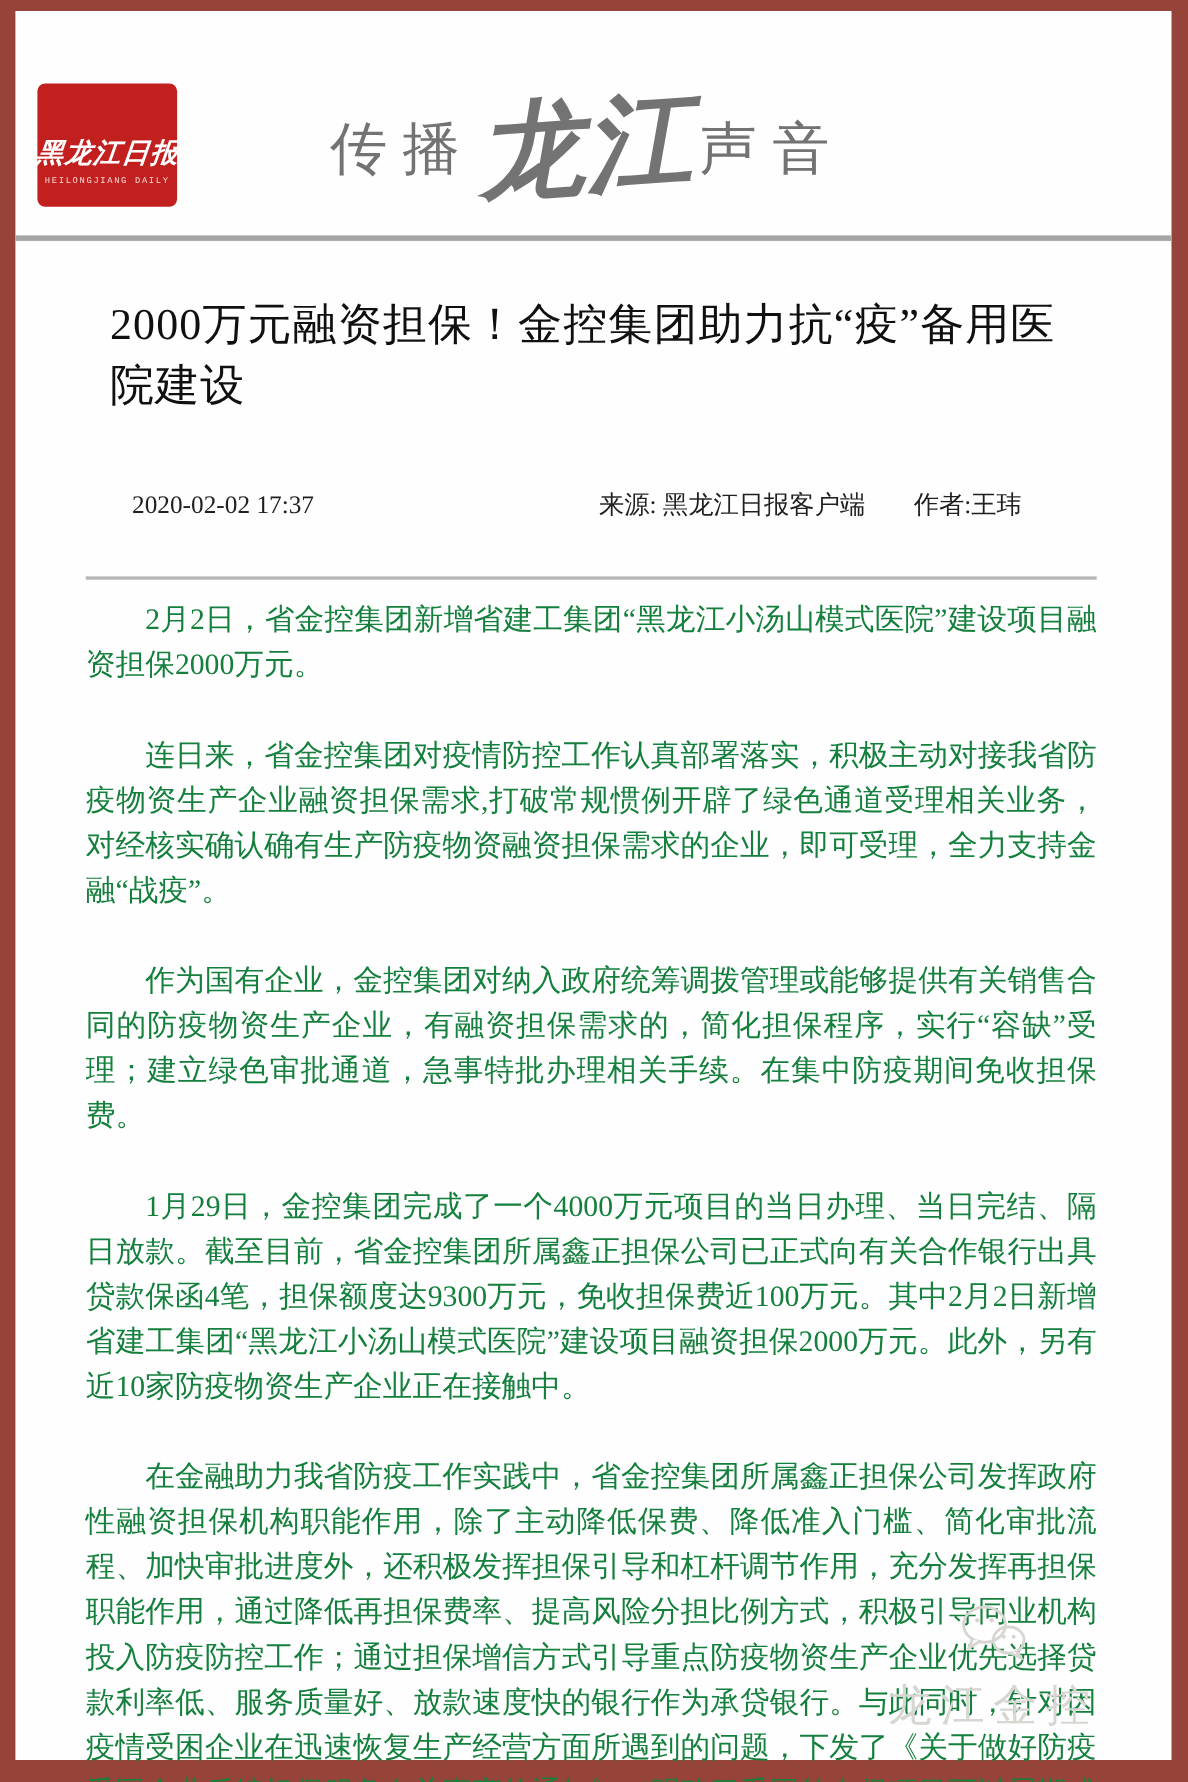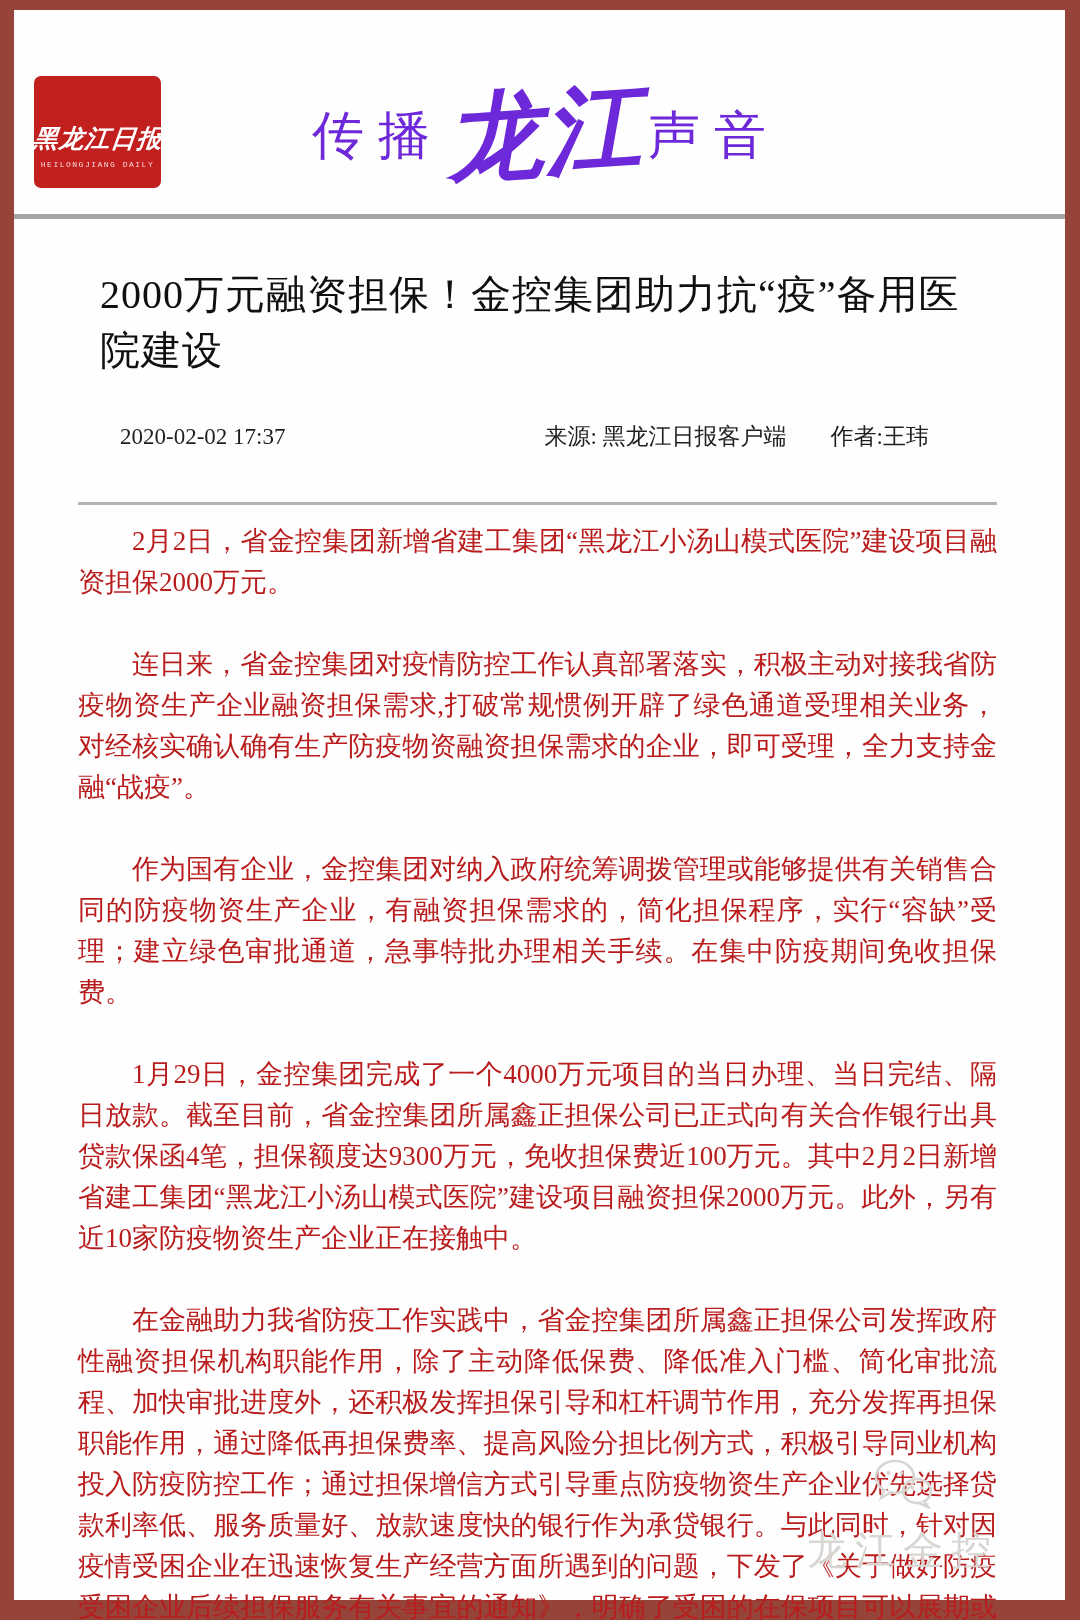--- a/index.html
+++ b/index.html
@@ -27,23 +27,23 @@
   .logo-main{
     color:#ffffff;font-size:25px;font-style:italic;font-weight:bold;
     letter-spacing:1px;white-space:nowrap;transform:skewX(-6deg);
     font-family:"DejaVu Serif","Liberation Serif",serif;
   }
   .logo-sub{
     color:#f6d9d6;font-size:8px;letter-spacing:1.5px;margin-top:5px;
     font-family:Liberation Mono, monospace;
   }
   .masthead{
-    position:absolute;left:302px;top:0;width:460px;height:175px;
+    position:absolute;left:290px;top:0;width:460px;height:175px;
     display:flex;align-items:flex-end;justify-content:center;
-    color:#6d28d9;
+    color:#737373;
   }
   .masthead .plain{
     font-family:"Liberation Sans","DejaVu Sans",sans-serif;
     font-size:52px;font-weight:300;letter-spacing:14px;
     padding-bottom:14px;white-space:nowrap;
   }
   .masthead .brand{
     font-family:"DejaVu Serif","Liberation Serif",serif;
     font-size:96px;font-weight:bold;font-style:italic;
     letter-spacing:2px;line-height:1;margin:0 6px 4px 2px;
@@ -63,32 +63,32 @@
   .article{
     padding:0 68px 0 64px;color:#161616;
   }
   .article-title{
     margin:48px 0 0 0;padding-left:22px;
     font-size:40px;font-weight:400;letter-spacing:1px;line-height:1.4;
     color:#101010;
   }
   .meta{
     display:flex;align-items:baseline;
-    margin-top:42px;font-size:23px;color:#1f1f1f;
+    margin-top:64px;font-size:23px;color:#1f1f1f;
   }
   .meta-date{margin-left:42px;}
   .meta-right{margin-left:auto;display:flex;gap:44px;margin-right:68px;white-space:nowrap;justify-content:center;}
   .meta-divider{
     height:3px;background:#b5b5b5;border:none;margin:50px 0 0 0;
   }
   .body-text{margin-top:16px;}
   .body-text p{
     margin:0 0 41px 0;
     font-size:27px;line-height:41px;text-align:justify;
-    text-indent:2em;color:#b91c1c;
+    text-indent:2em;color:#15803d;
     font-family:"Liberation Serif","DejaVu Serif",serif;
   }
   .body-text p:last-child{margin-bottom:16px;}
 
   
   .watermark{
     position:absolute;right:66px;bottom:22px;
     display:flex;align-items:center;gap:14px;
     color:#d7d6d2;
     flex-direction:column;

